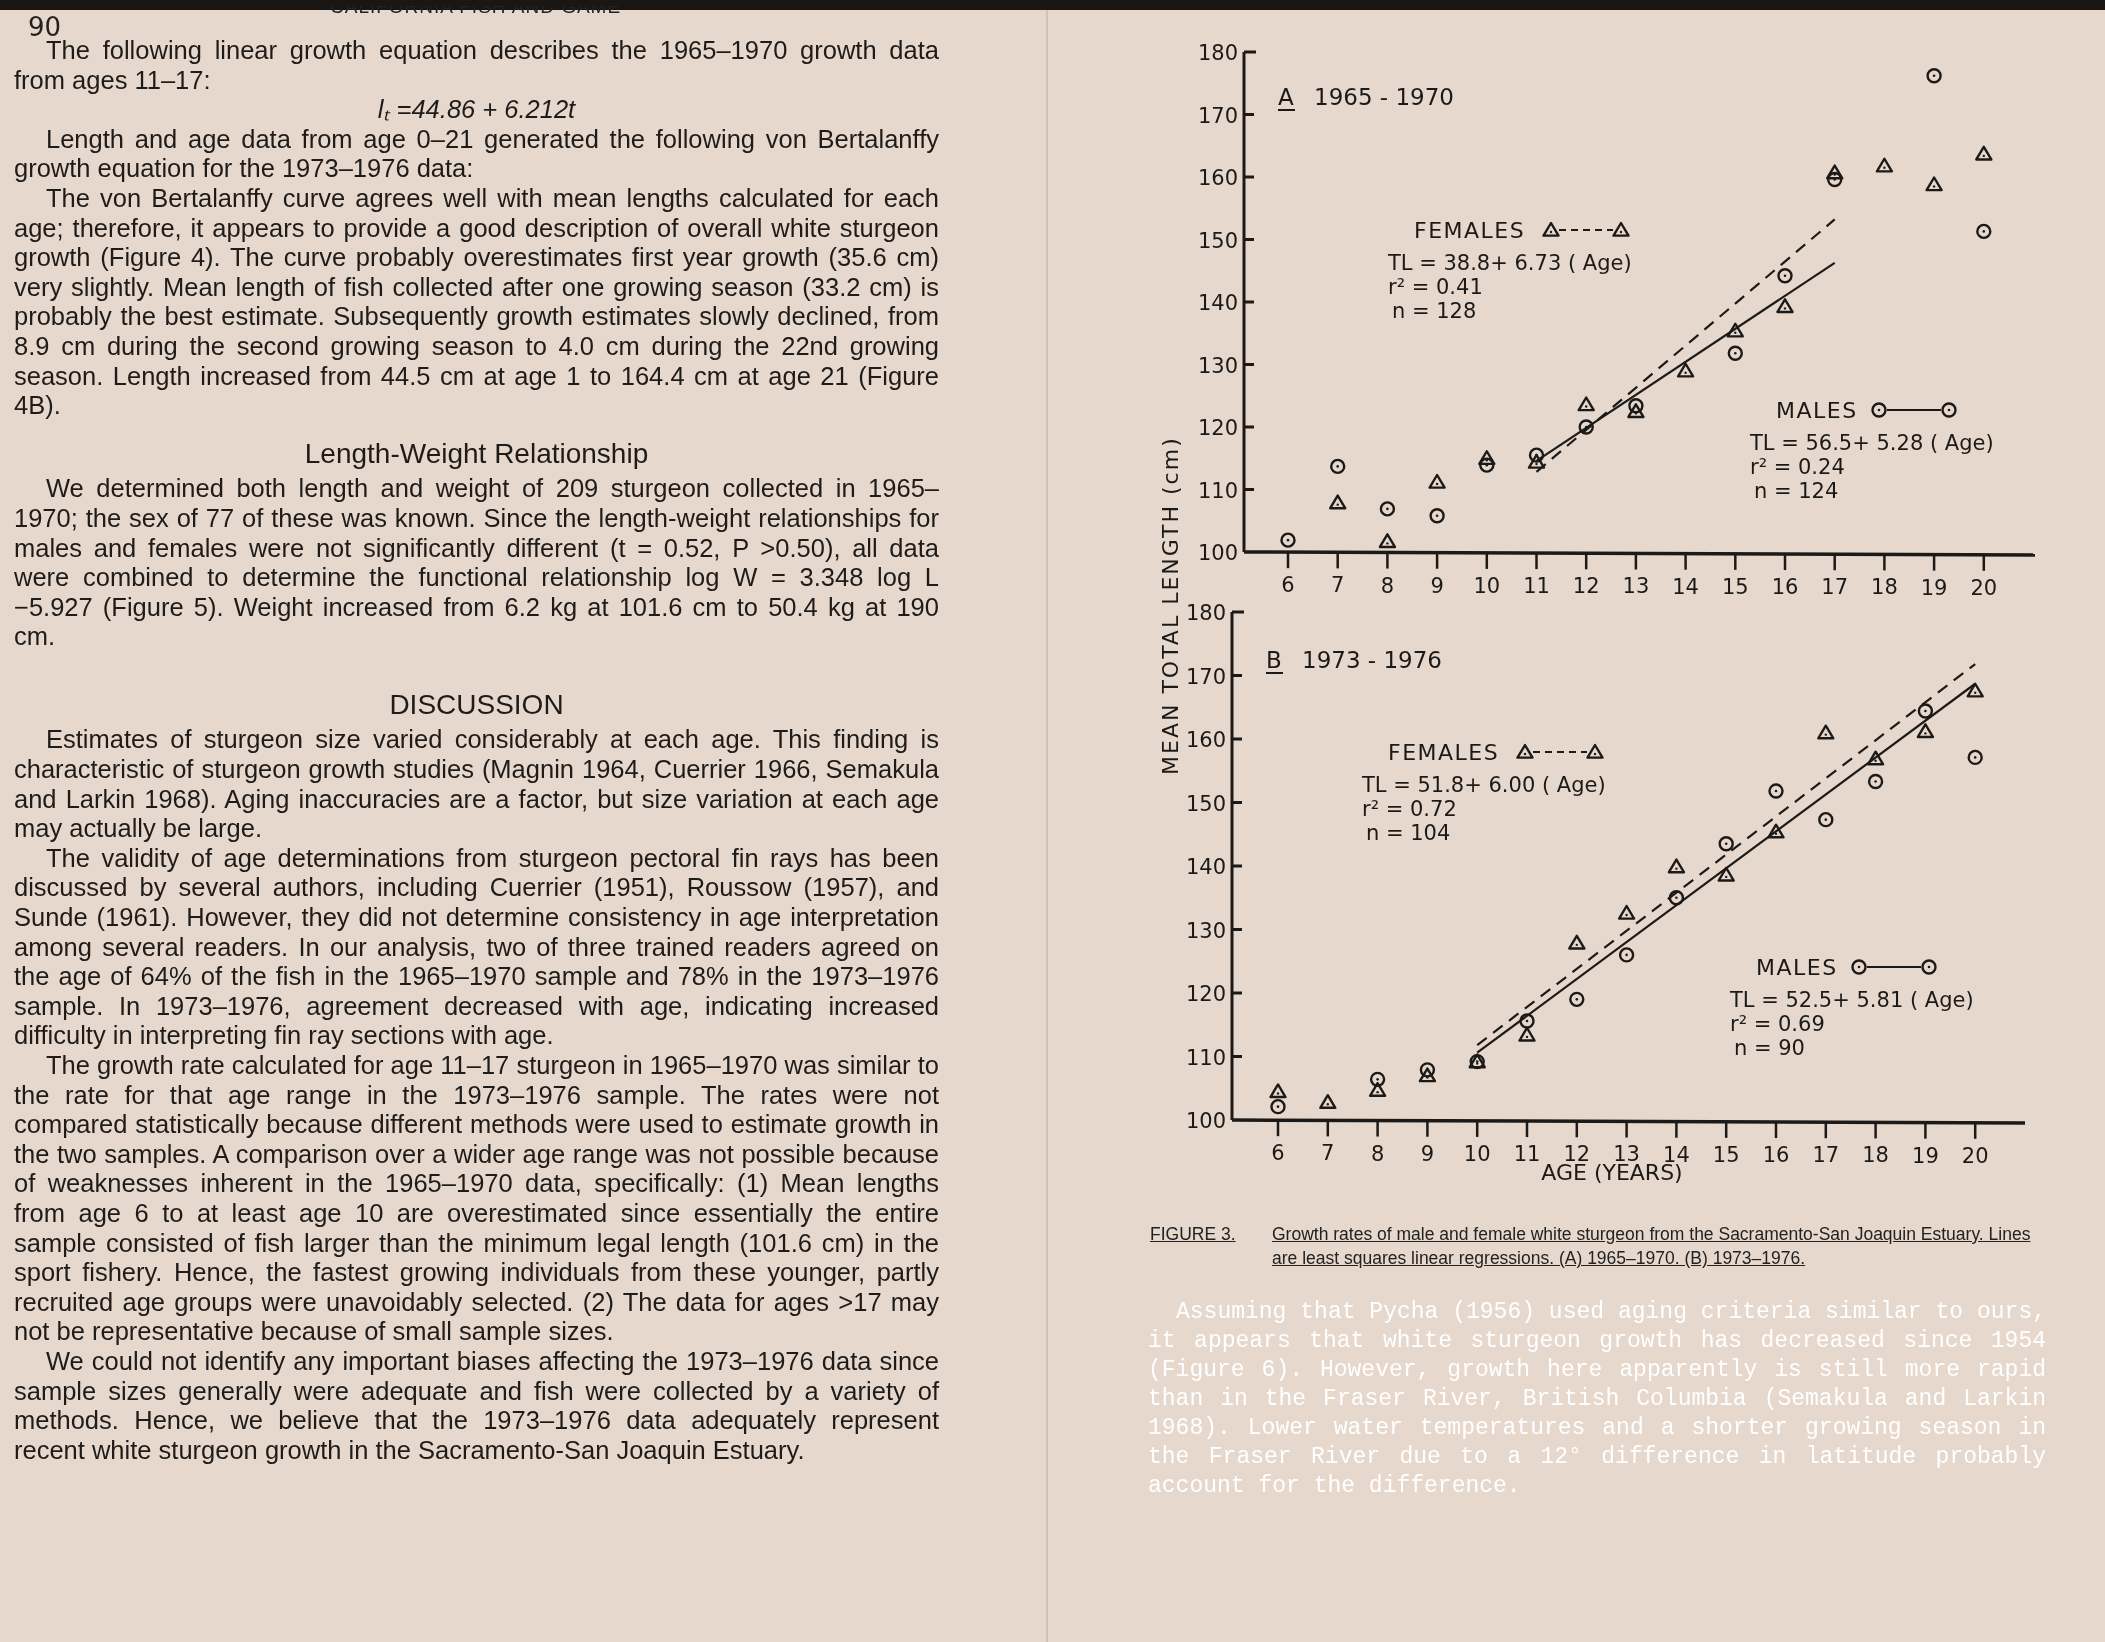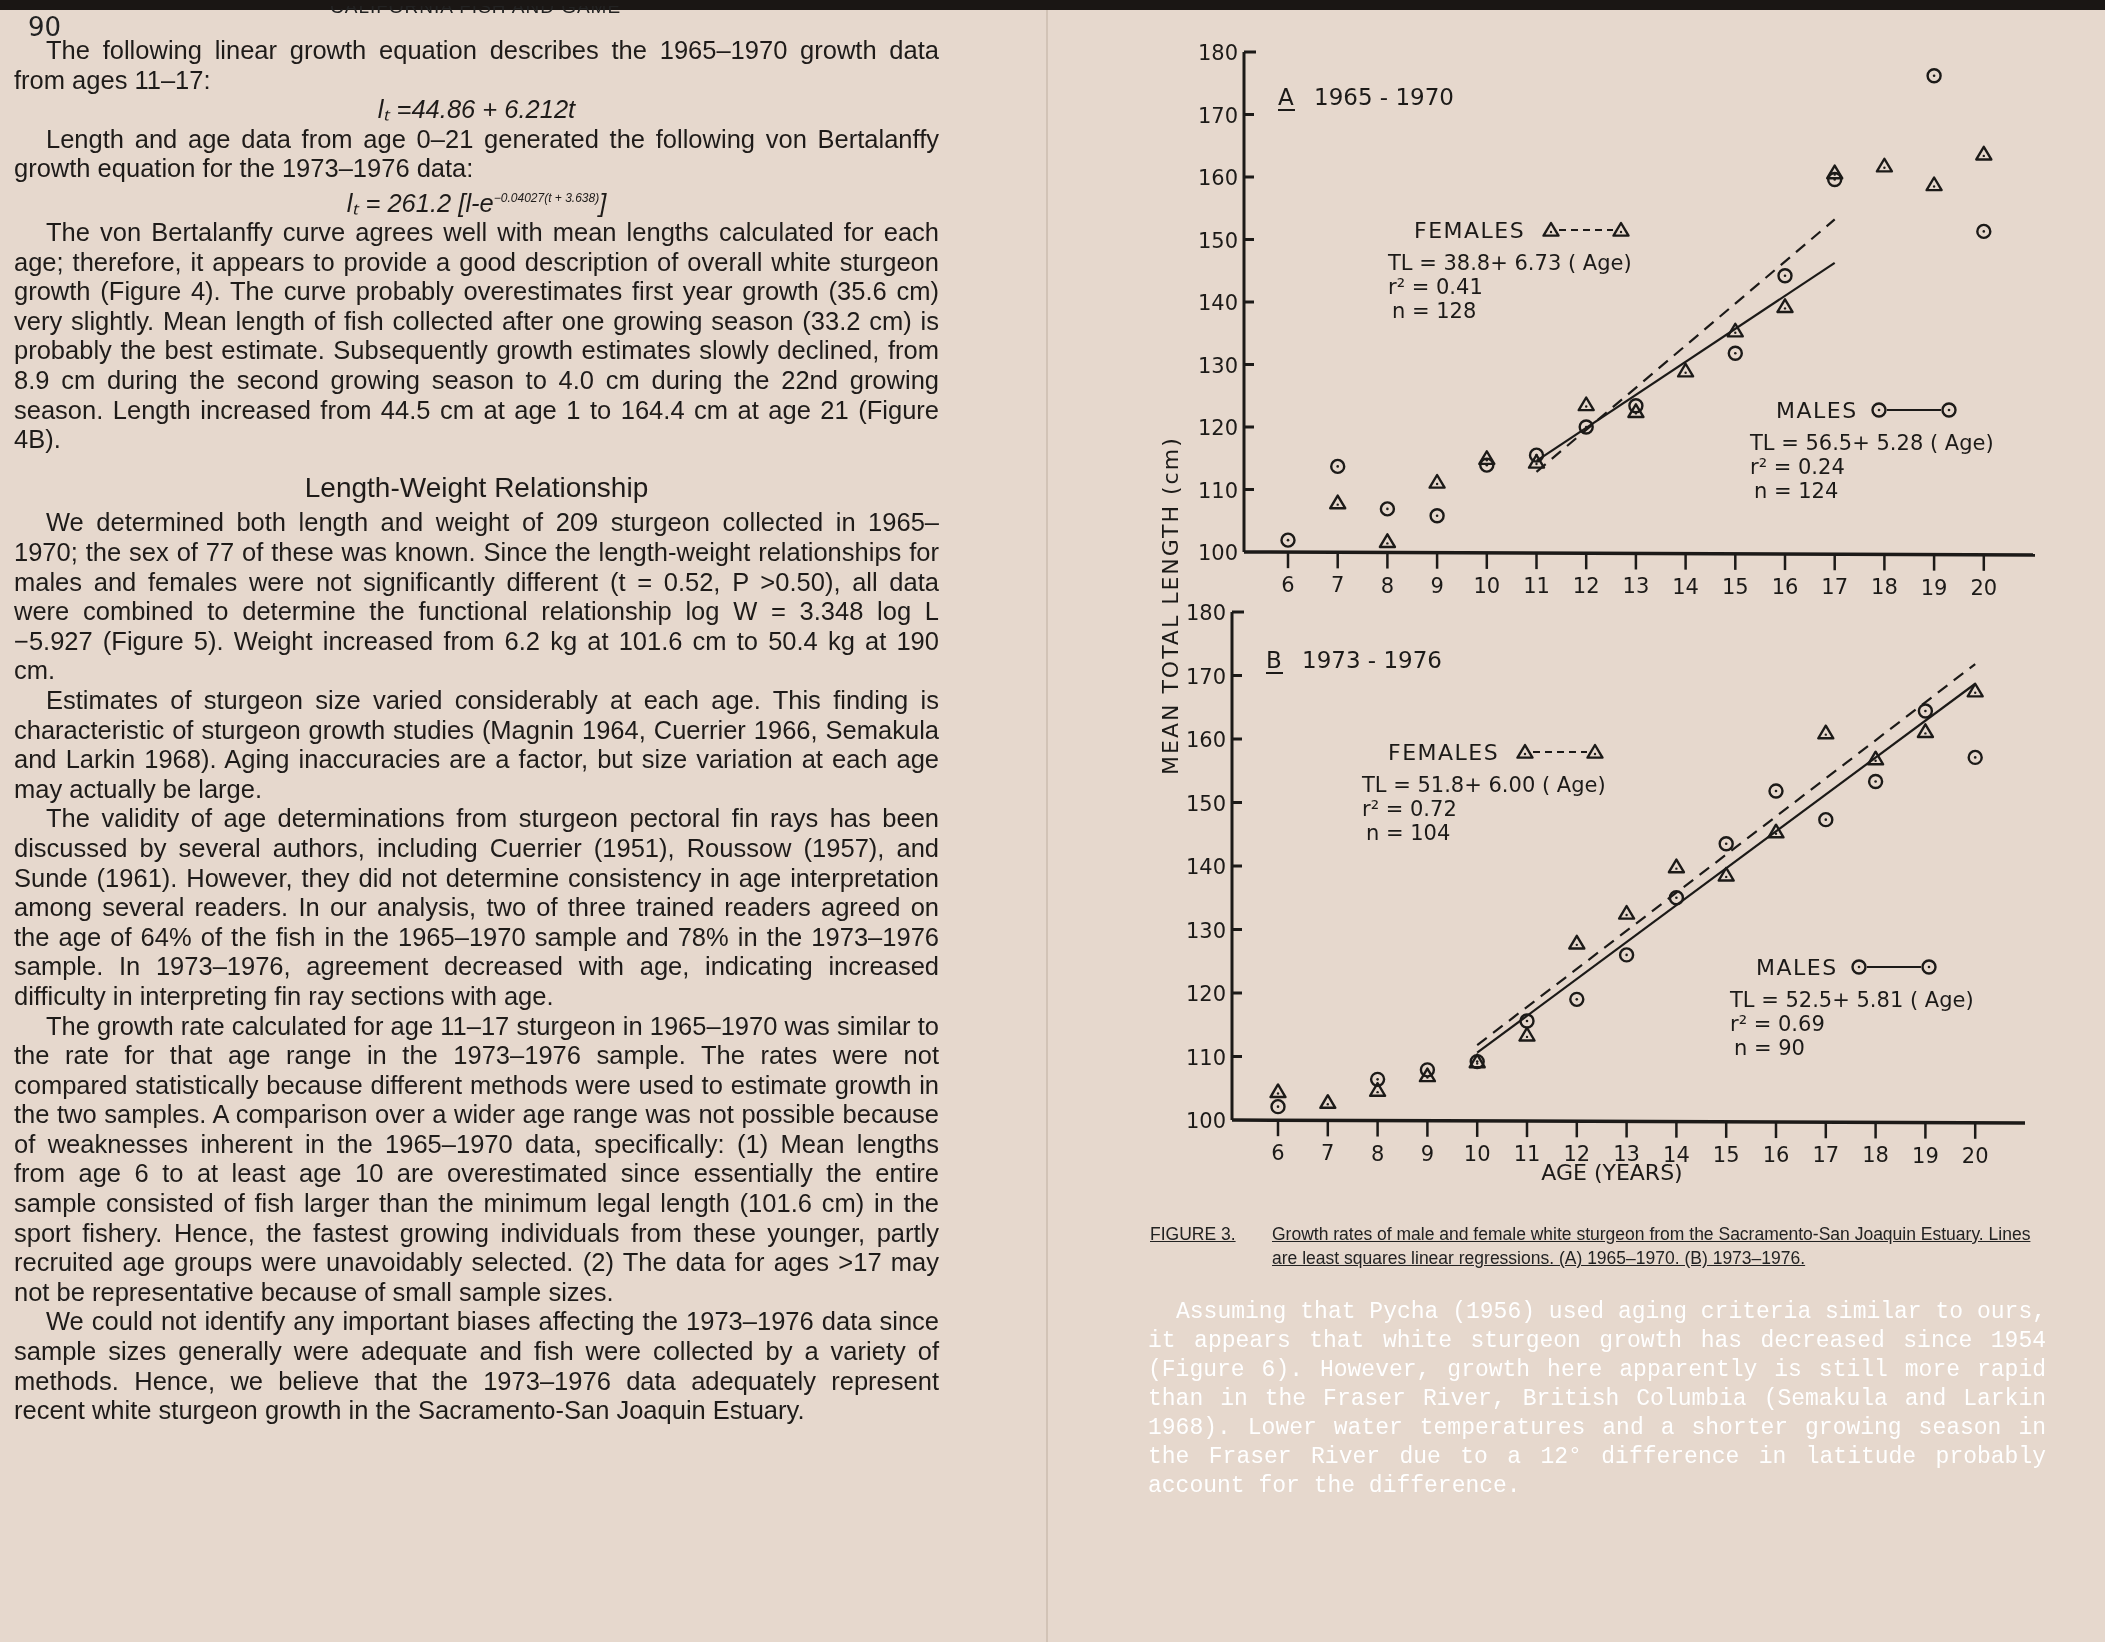--- a/index.html
+++ b/index.html
@@ -63,24 +63,24 @@
 <div class="page"></div>
 <div class="gutter"></div>
 
 <div class="running-head">CALIFORNIA FISH AND GAME</div>
 <div class="page-num">90</div>
 
 <div class="left-col">
   <p>The following linear growth equation describes the 1965–1970 growth data from ages 11–17:</p>
   <p class="eq">lₜ =44.86 + 6.212t</p>
   <p>Length and age data from age 0–21 generated the following von Bertalanffy growth equation for the 1973–1976 data:</p>
-  <p class="eq"><span>lₜ = 261.2 [l-e</span><sup>−0.04027(t + 3.638)</sup><span>]</span></p>
   <p>The von Bertalanffy curve agrees well with mean lengths calculated for each age; therefore, it appears to provide a good description of overall white sturgeon growth (Figure 4). The curve probably overestimates first year growth (35.6 cm) very slightly. Mean length of fish collected after one growing season (33.2 cm) is probably the best estimate. Subsequently growth estimates slowly declined, from 8.9 cm during the second growing season to 4.0 cm during the 22nd growing season. Length increased from 44.5 cm at age 1 to 164.4 cm at age 21 (Figure 4B).</p>
   <div class="section-head">Length-Weight Relationship</div>
   <p>We determined both length and weight of 209 sturgeon collected in 1965–1970; the sex of 77 of these was known. Since the length-weight relationships for males and females were not significantly different (t = 0.52, P &gt;0.50), all data were combined to determine the functional relationship log W = 3.348 log L −5.927 (Figure 5). Weight increased from 6.2 kg at 101.6 cm to 50.4 kg at 190 cm.</p>
+  <div class="section-head discussion">DISCUSSION</div>
   <p>Estimates of sturgeon size varied considerably at each age. This finding is characteristic of sturgeon growth studies (Magnin 1964, Cuerrier 1966, Semakula and Larkin 1968). Aging inaccuracies are a factor, but size variation at each age may actually be large.</p>
   <p>The validity of age determinations from sturgeon pectoral fin rays has been discussed by several authors, including Cuerrier (1951), Roussow (1957), and Sunde (1961). However, they did not determine consistency in age interpretation among several readers. In our analysis, two of three trained readers agreed on the age of 64% of the fish in the 1965–1970 sample and 78% in the 1973–1976 sample. In 1973–1976, agreement decreased with age, indicating increased difficulty in interpreting fin ray sections with age.</p>
   <p>The growth rate calculated for age 11–17 sturgeon in 1965–1970 was similar to the rate for that age range in the 1973–1976 sample. The rates were not compared statistically because different methods were used to estimate growth in the two samples. A comparison over a wider age range was not possible because of weaknesses inherent in the 1965–1970 data, specifically: (1) Mean lengths from age 6 to at least age 10 are overestimated since essentially the entire sample consisted of fish larger than the minimum legal length (101.6 cm) in the sport fishery. Hence, the fastest growing individuals from these younger, partly recruited age groups were unavoidably selected. (2) The data for ages &gt;17 may not be representative because of small sample sizes.</p>
   <p>We could not identify any important biases affecting the 1973–1976 data since sample sizes generally were adequate and fish were collected by a variety of methods. Hence, we believe that the 1973–1976 data adequately represent recent white sturgeon growth in the Sacramento-San Joaquin Estuary.</p>
 </div>
 
 <svg class="figure-svg" id="figure" width="1000" height="1190" viewBox="0 0 1000 1190" xmlns="http://www.w3.org/2000/svg">
   <g id="panelA">
       <line x1="144" y1="32" x2="144" y2="532" stroke="#1c1a18" stroke-width="3"></line>
       <line x1="144" y1="532" x2="935" y2="535" stroke="#1c1a18" stroke-width="3.5"></line>

